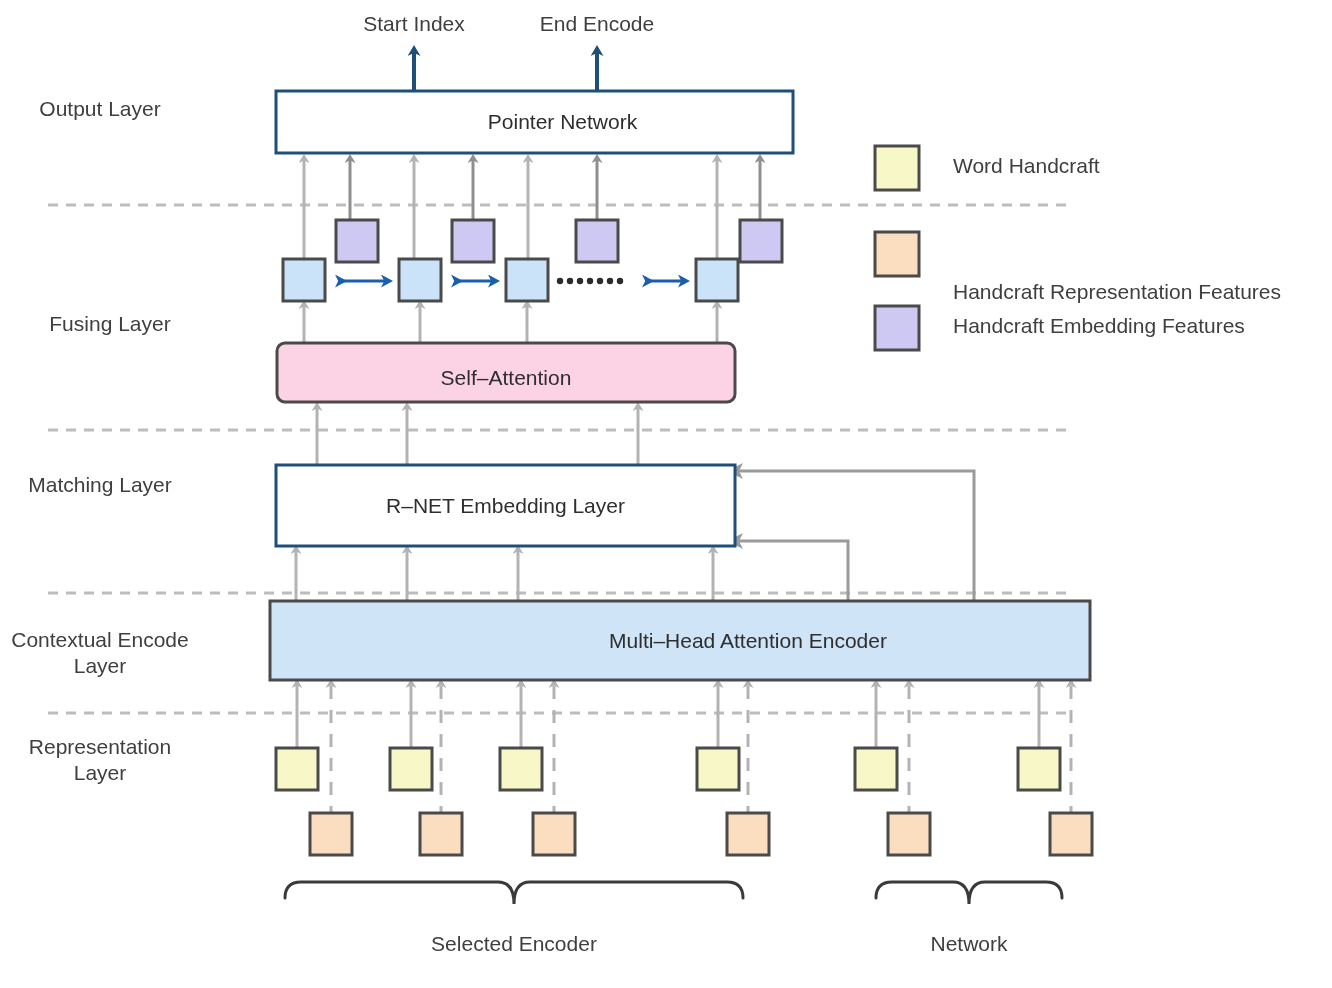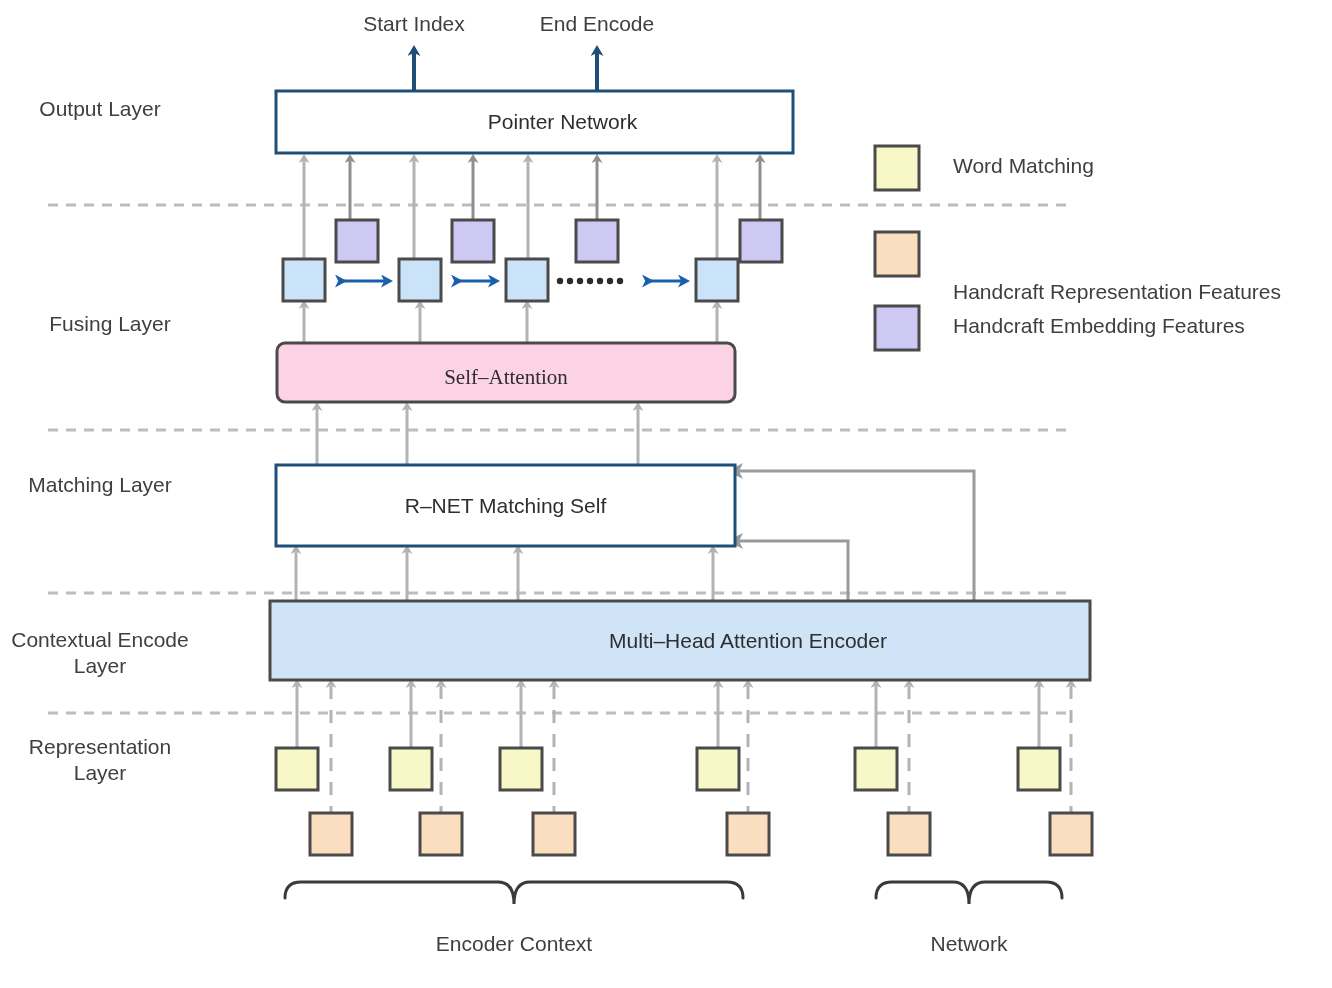--- a/index.html
+++ b/index.html
@@ -136,28 +136,28 @@
       </g>
     <g id="g-legend-swatches">
         <rect x="875" y="146" width="44" height="44" fill="#f8f7c8" stroke="#4a4a4a" stroke-width="3"></rect>
         <rect x="875" y="232" width="44" height="44" fill="#fbddc0" stroke="#4a4a4a" stroke-width="3"></rect>
         <rect x="875" y="306" width="44" height="44" fill="#cec9f2" stroke="#4a4a4a" stroke-width="3"></rect>
       </g>
   </svg>
 
   <div id="overlay">
       <div class="boxlabel" style="left: 276px; top: 91px; width: 517px; height: 62px; margin-left: 28px;">Pointer Network</div>
-      <div class="boxlabel" style="left: 277px; top: 343px; width: 458px; height: 69px; font-family: Liberation Serif, serif;">Self–Attention</div>
-      <div class="boxlabel" style="left: 276px; top: 465px; width: 459px; height: 81px;">R–NET Matching Self</div>
+      <div class="boxlabel" style="left: 277px; top: 343px; width: 458px; height: 69px;">Self–Attention</div>
+      <div class="boxlabel" style="left: 276px; top: 465px; width: 459px; height: 81px;">R–NET Embedding Layer</div>
       <div class="boxlabel" style="left: 270px; top: 601px; width: 956px; height: 79px;">Multi–Head Attention Encoder</div>
       <div class="io-text" style="left: 304px; top: 12px; width: 220px; text-align: center;">Start Index</div>
       <div class="io-text" style="left: 487px; top: 12px; width: 220px; text-align: center;">End Encode</div>
-      <div class="brace-text" style="left: 354px; top: 932px; width: 320px; text-align: center;">Encoder Context</div>
+      <div class="brace-text" style="left: 354px; top: 932px; width: 320px; text-align: center;">Selected Encoder</div>
       <div class="brace-text" style="left: 809px; top: 932px; width: 320px; text-align: center;">Network</div>
-      <div class="legend-text" style="left: 953px; top: 154px; text-align: left;">Word Matching</div>
+      <div class="legend-text" style="left: 953px; top: 154px; text-align: left;">Word Handcraft</div>
       <div class="legend-text" style="left: 953px; top: 240px; text-align: left; margin-top: 40px;">Handcraft Representation Features</div>
       <div class="legend-text" style="left: 953px; top: 314px; text-align: left;">Handcraft Embedding Features</div>
       <div class="lbl" style="left: -20px; top: 96px; width: 240px; text-align: center; transform: translateY(0px);">Output Layer</div>
       <div class="lbl" style="left: -10px; top: 311px; width: 240px; text-align: center; transform: translateY(0px);">Fusing Layer</div>
       <div class="lbl" style="left: -20px; top: 472px; width: 240px; text-align: center; transform: translateY(0px);">Matching Layer</div>
       <div class="lbl" style="left: -20px; top: 627px; width: 240px; text-align: center; transform: translateY(0px);">Contextual Encode
 Layer</div>
       <div class="lbl" style="left: -20px; top: 734px; width: 240px; text-align: center; transform: translateY(0px);">Representation
 Layer</div>
     </div>

